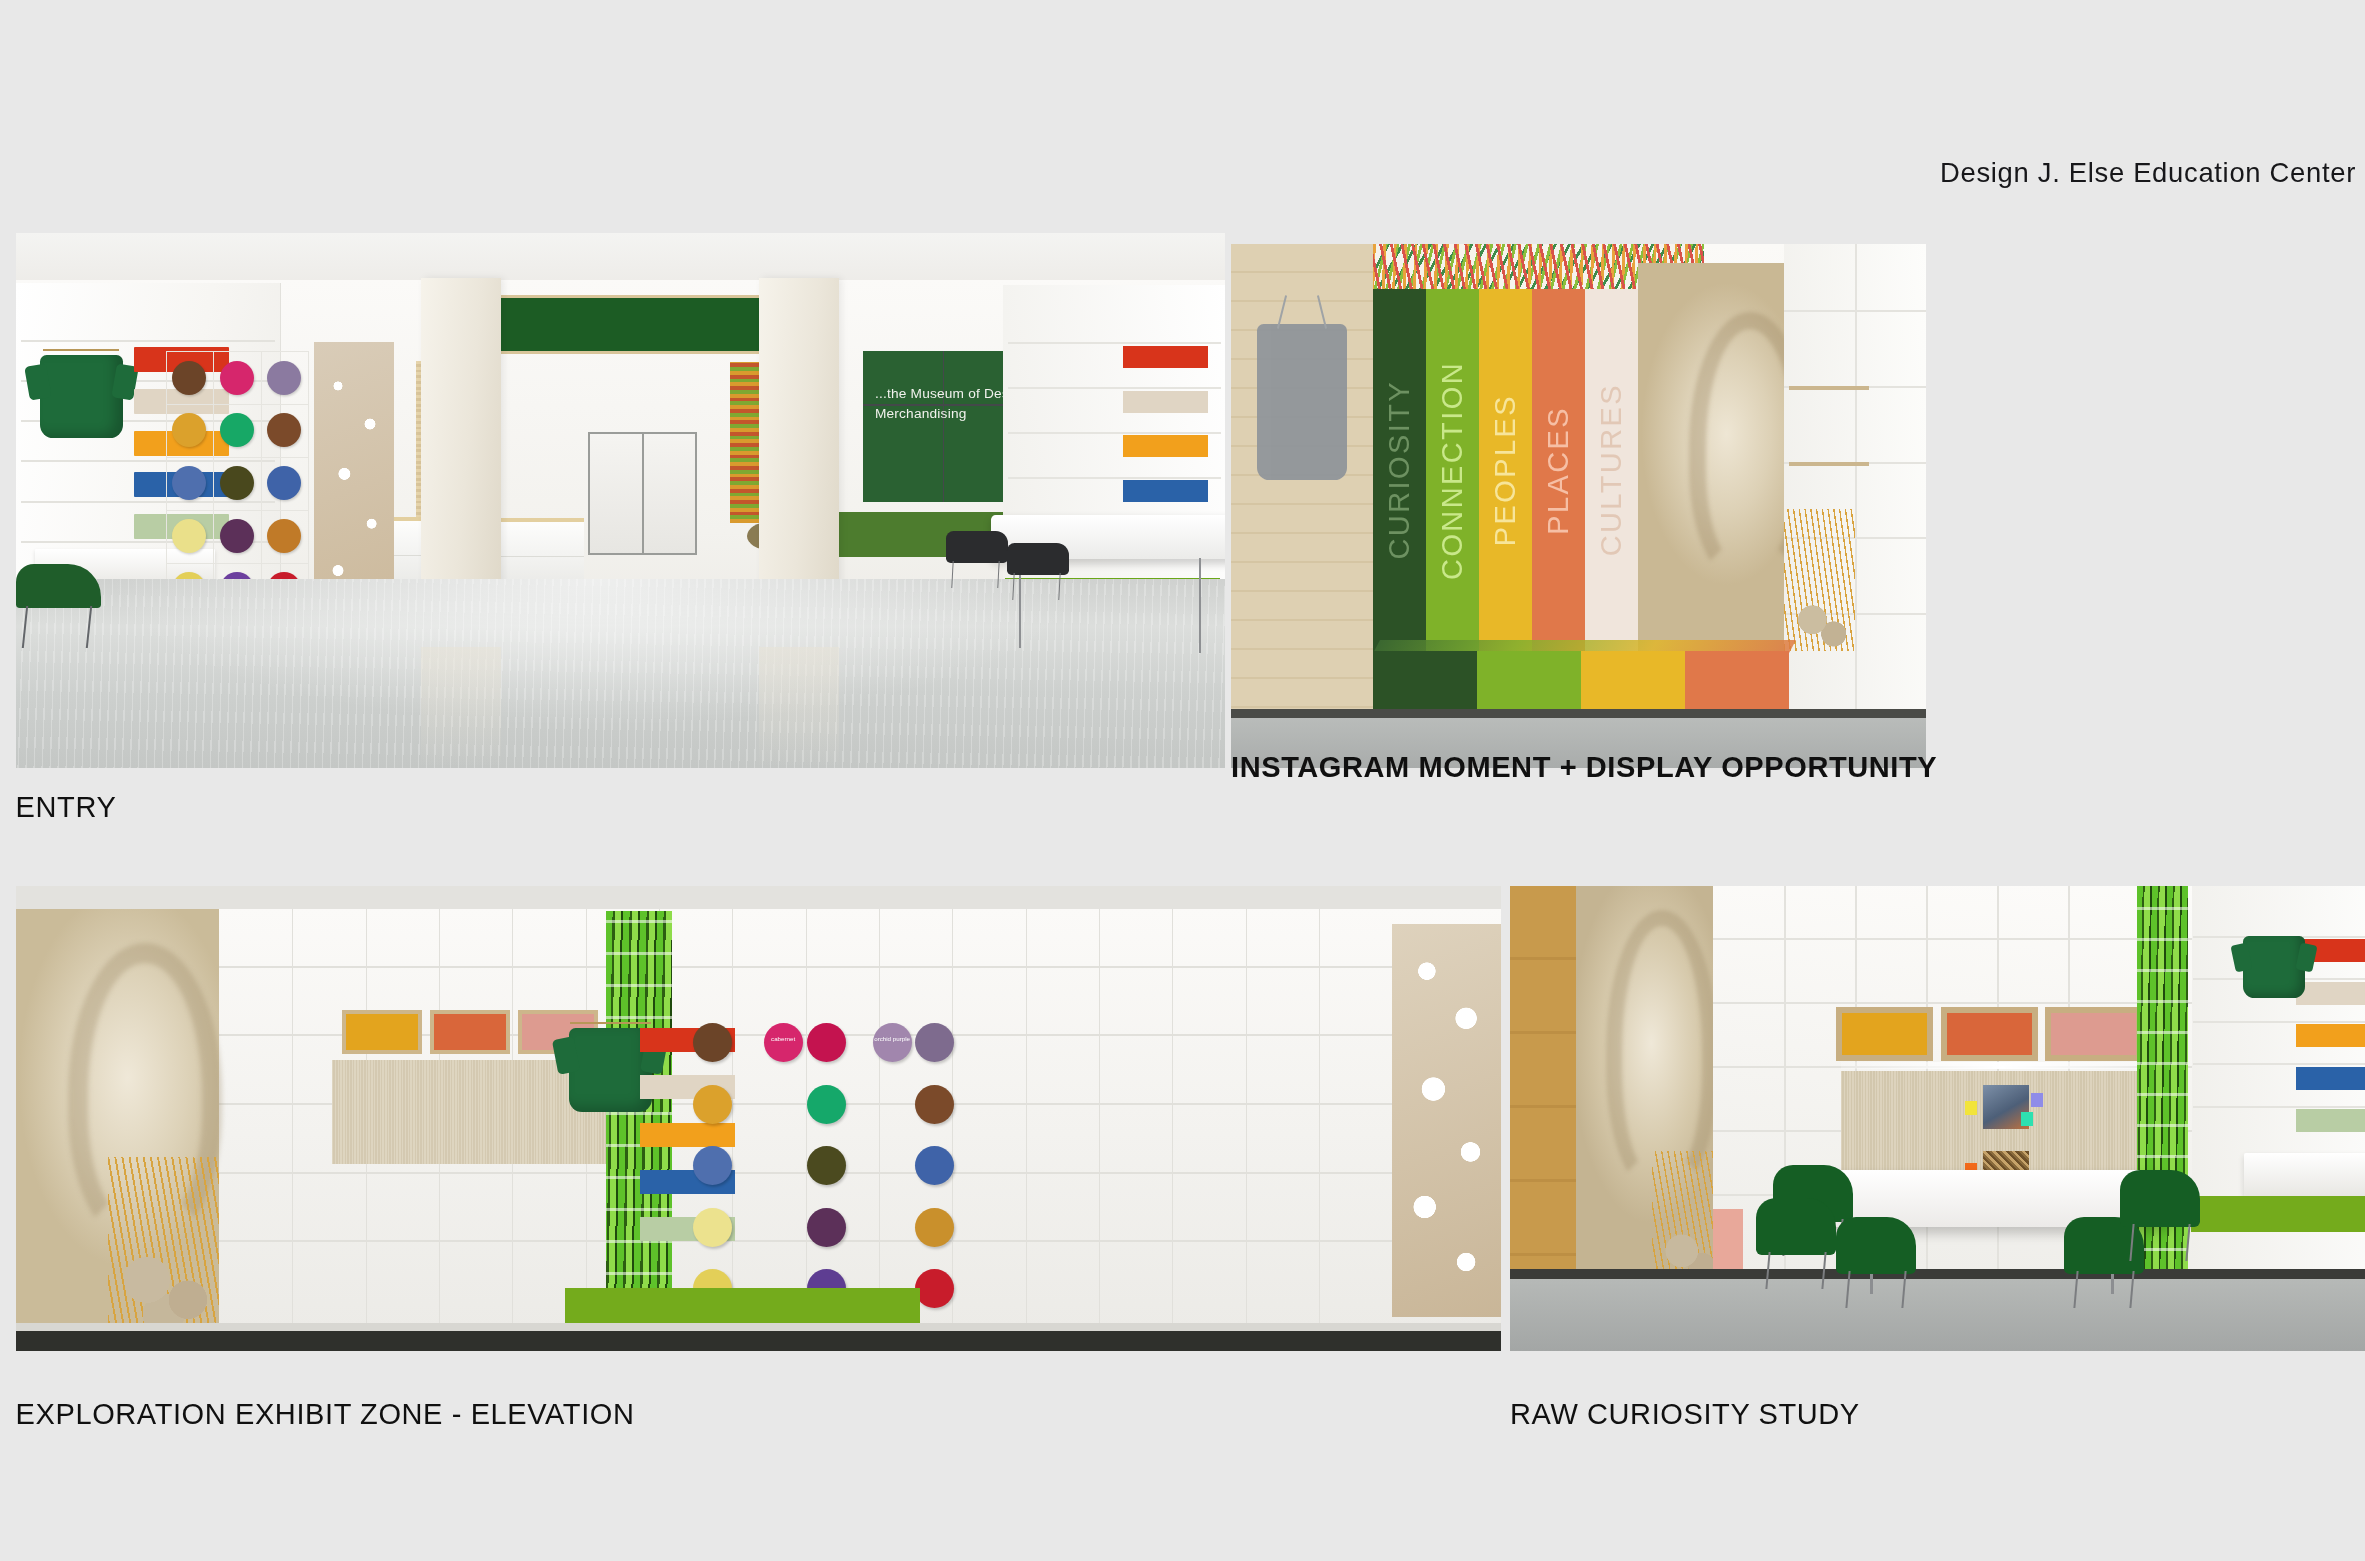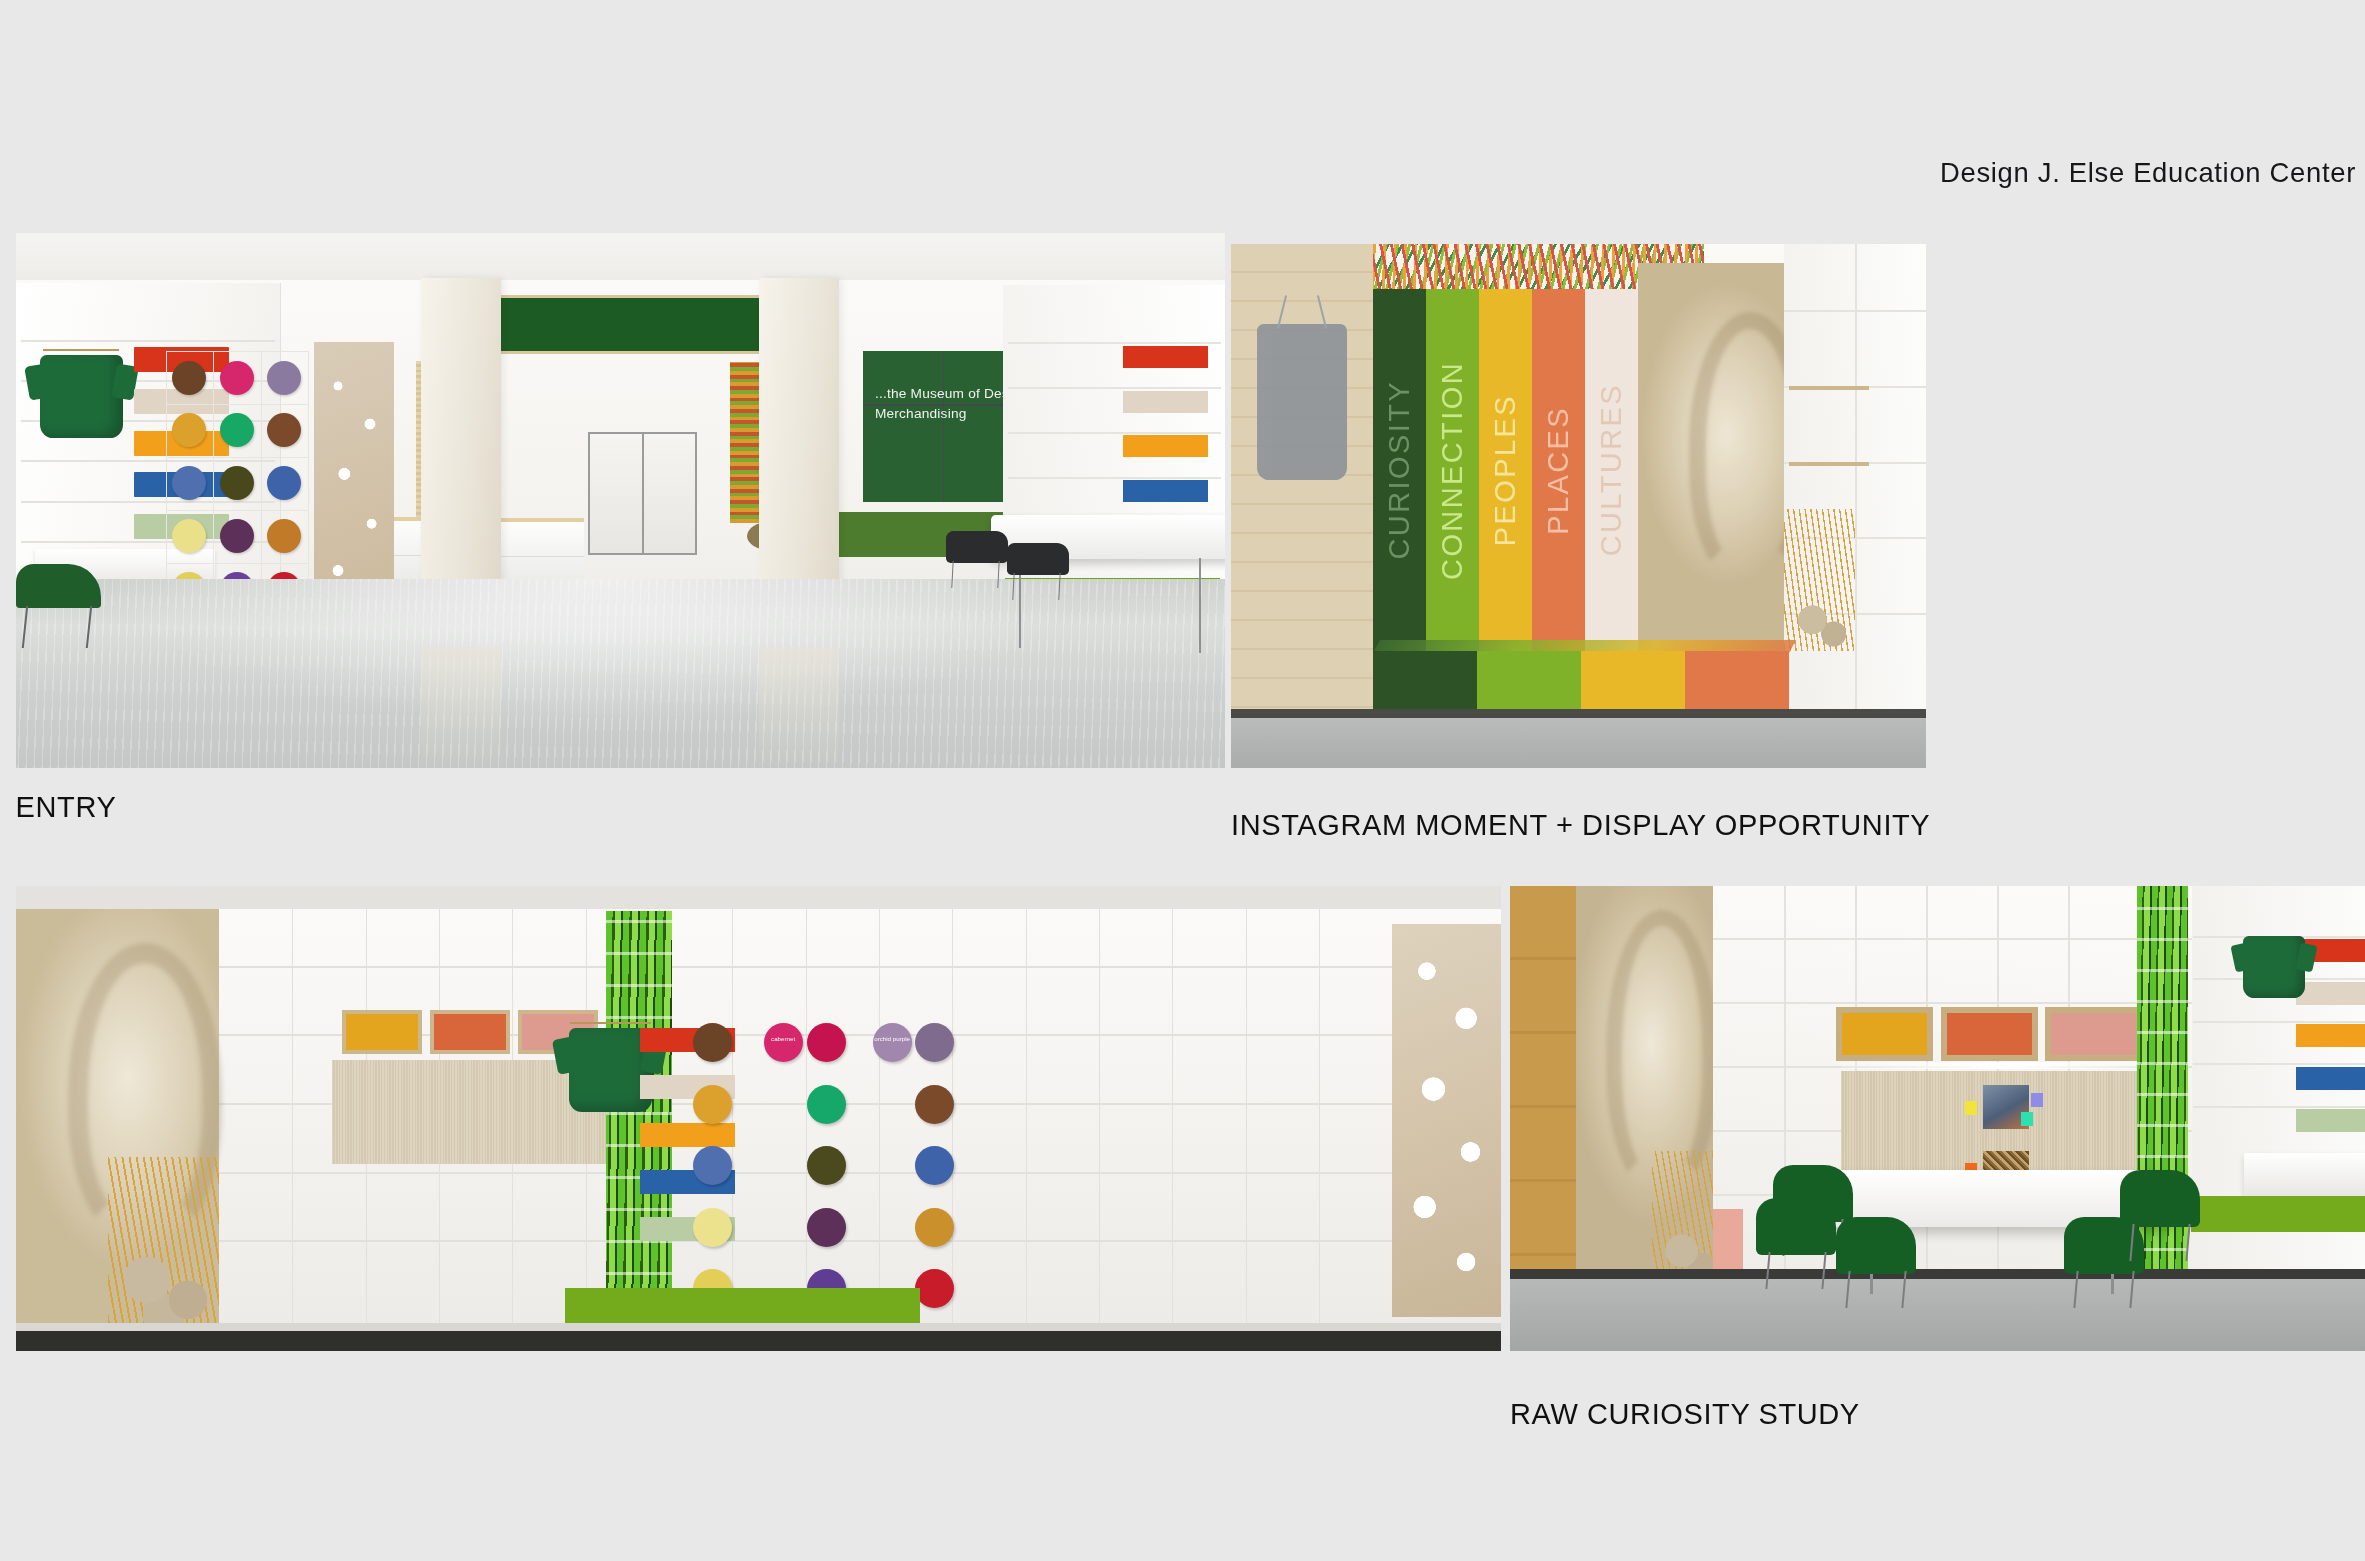--- a/index.html
+++ b/index.html
@@ -480,21 +480,21 @@
     <div class="i-bench" id="insta-bench">
         <div style="background: rgb(44, 82, 38);"></div>
         <div style="background: rgb(127, 178, 41);"></div>
         <div style="background: rgb(232, 184, 40);"></div>
         <div style="background: rgb(224, 120, 74);"></div>
       </div>
 
     <div class="i-baseshadow"></div>
     <div class="i-floor"></div>
   </div>
-  <div class="caption" style="left:1231px; top:809px;">INSTAGRAM MOMENT + DISPLAY OPPORTUNITY</div>
+  <div class="caption" style="left:1231px; top:751px;font-weight:bold;">INSTAGRAM MOMENT + DISPLAY OPPORTUNITY</div>
 
   <div class="panel" id="elev">
     <div class="x-bg"></div>
     <div class="x-top"></div>
 
     <div class="x-wall">
       <div class="x-gh" style="top:57px;"></div>
       <div class="x-gh" style="top:125px;"></div>
       <div class="x-gh" style="top:194px;"></div>
       <div class="x-gh" style="top:263px;"></div>
@@ -553,20 +553,21 @@
         <div class="x-sw" style="left: 114px; top: 246px; background: rgb(94, 61, 146);"></div>
         <div class="x-sw" style="left: 222px; top: 246px; background: rgb(200, 28, 43);"></div>
       </div>
     <div class="x-green"></div>
     <div class="x-ear"></div>
     <div class="x-wheat"></div>
     <div class="x-cotton"></div>
     <div class="x-floorline"></div>
     <div class="x-bot"></div>
   </div>
+  <div class="caption" style="left:15.6px; top:1398px;">EXPLORATION EXHIBIT ZONE - ELEVATION</div>
 
   <div class="panel" id="raw">
     <div class="r-bg"></div>
     <div class="r-wood"></div>
     <div class="r-ear"></div>
     <div class="r-wheat"></div>
 
     <div class="r-wall">
       <div class="r-gh" style="top:52px;"></div>
       <div class="r-gh" style="top:116px;"></div>

